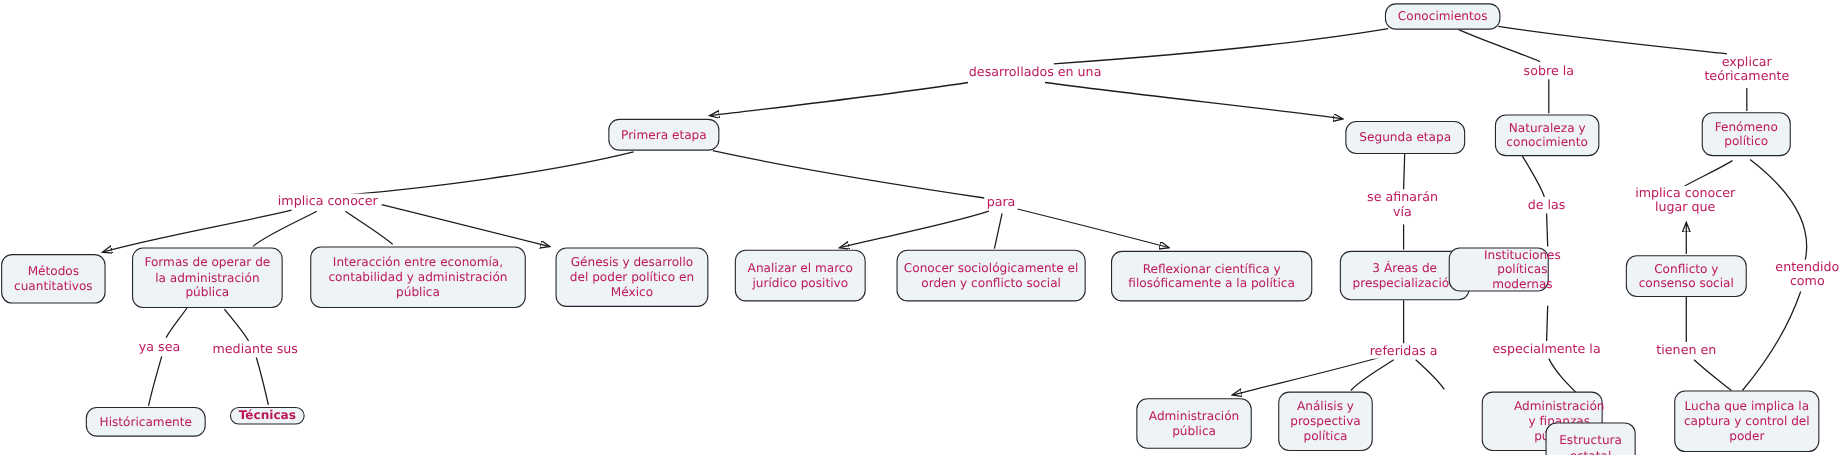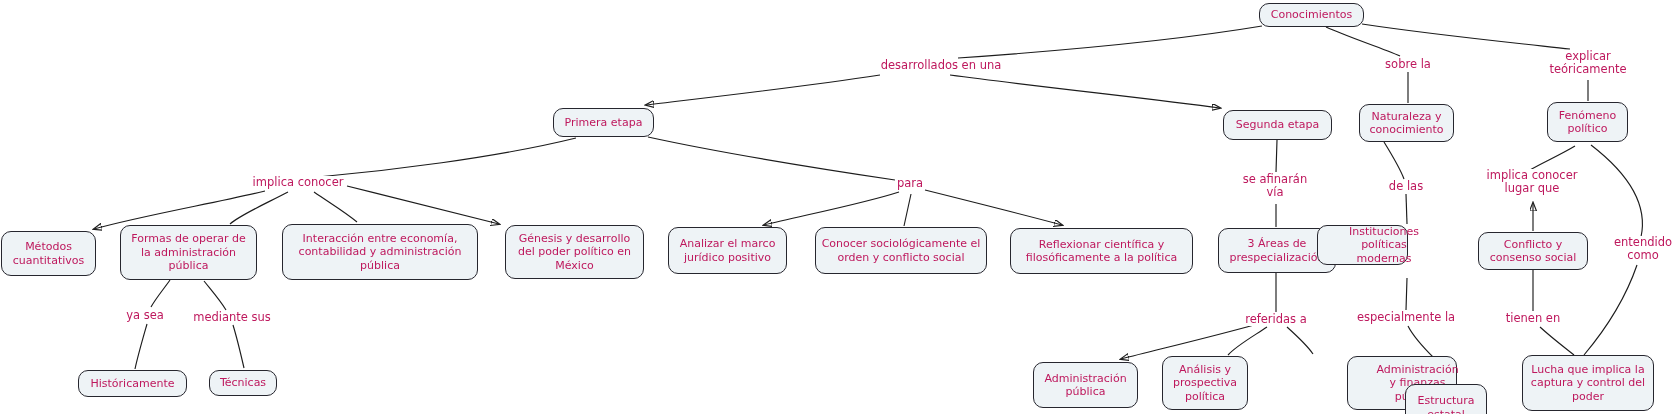--- a/index.html
+++ b/index.html
@@ -119,21 +119,21 @@
     </div>
   <div class="node" style="left:1317px;top:225px;width:91px;height:40px;padding-left:48px;">
       <span>Instituciones políticas modernas</span>
     </div>
   <div class="node" style="left:1478px;top:232px;width:110px;height:38px;">
       <span>Conflicto y consenso social</span>
     </div>
   <div class="node" style="left:78px;top:370px;width:109px;height:27px;">
       <span>Históricamente</span>
     </div>
-  <div class="node" style="left:209px;top:370px;width:68px;height:26px;">
+  <div class="node" style="left:209px;top:370px;width:68px;height:16px;font-weight:bold;">
       <span>Técnicas</span>
     </div>
   <div class="node" style="left:1033px;top:362px;width:105px;height:46px;">
       <span>Administración pública</span>
     </div>
   <div class="node" style="left:1162px;top:356px;width:86px;height:54px;">
       <span>Análisis y prospectiva política</span>
     </div>
   <div class="node" style="left:1347px;top:356px;width:110px;height:54px;padding-left:36px;">
       <span>Administración y finanzas públicas</span>

